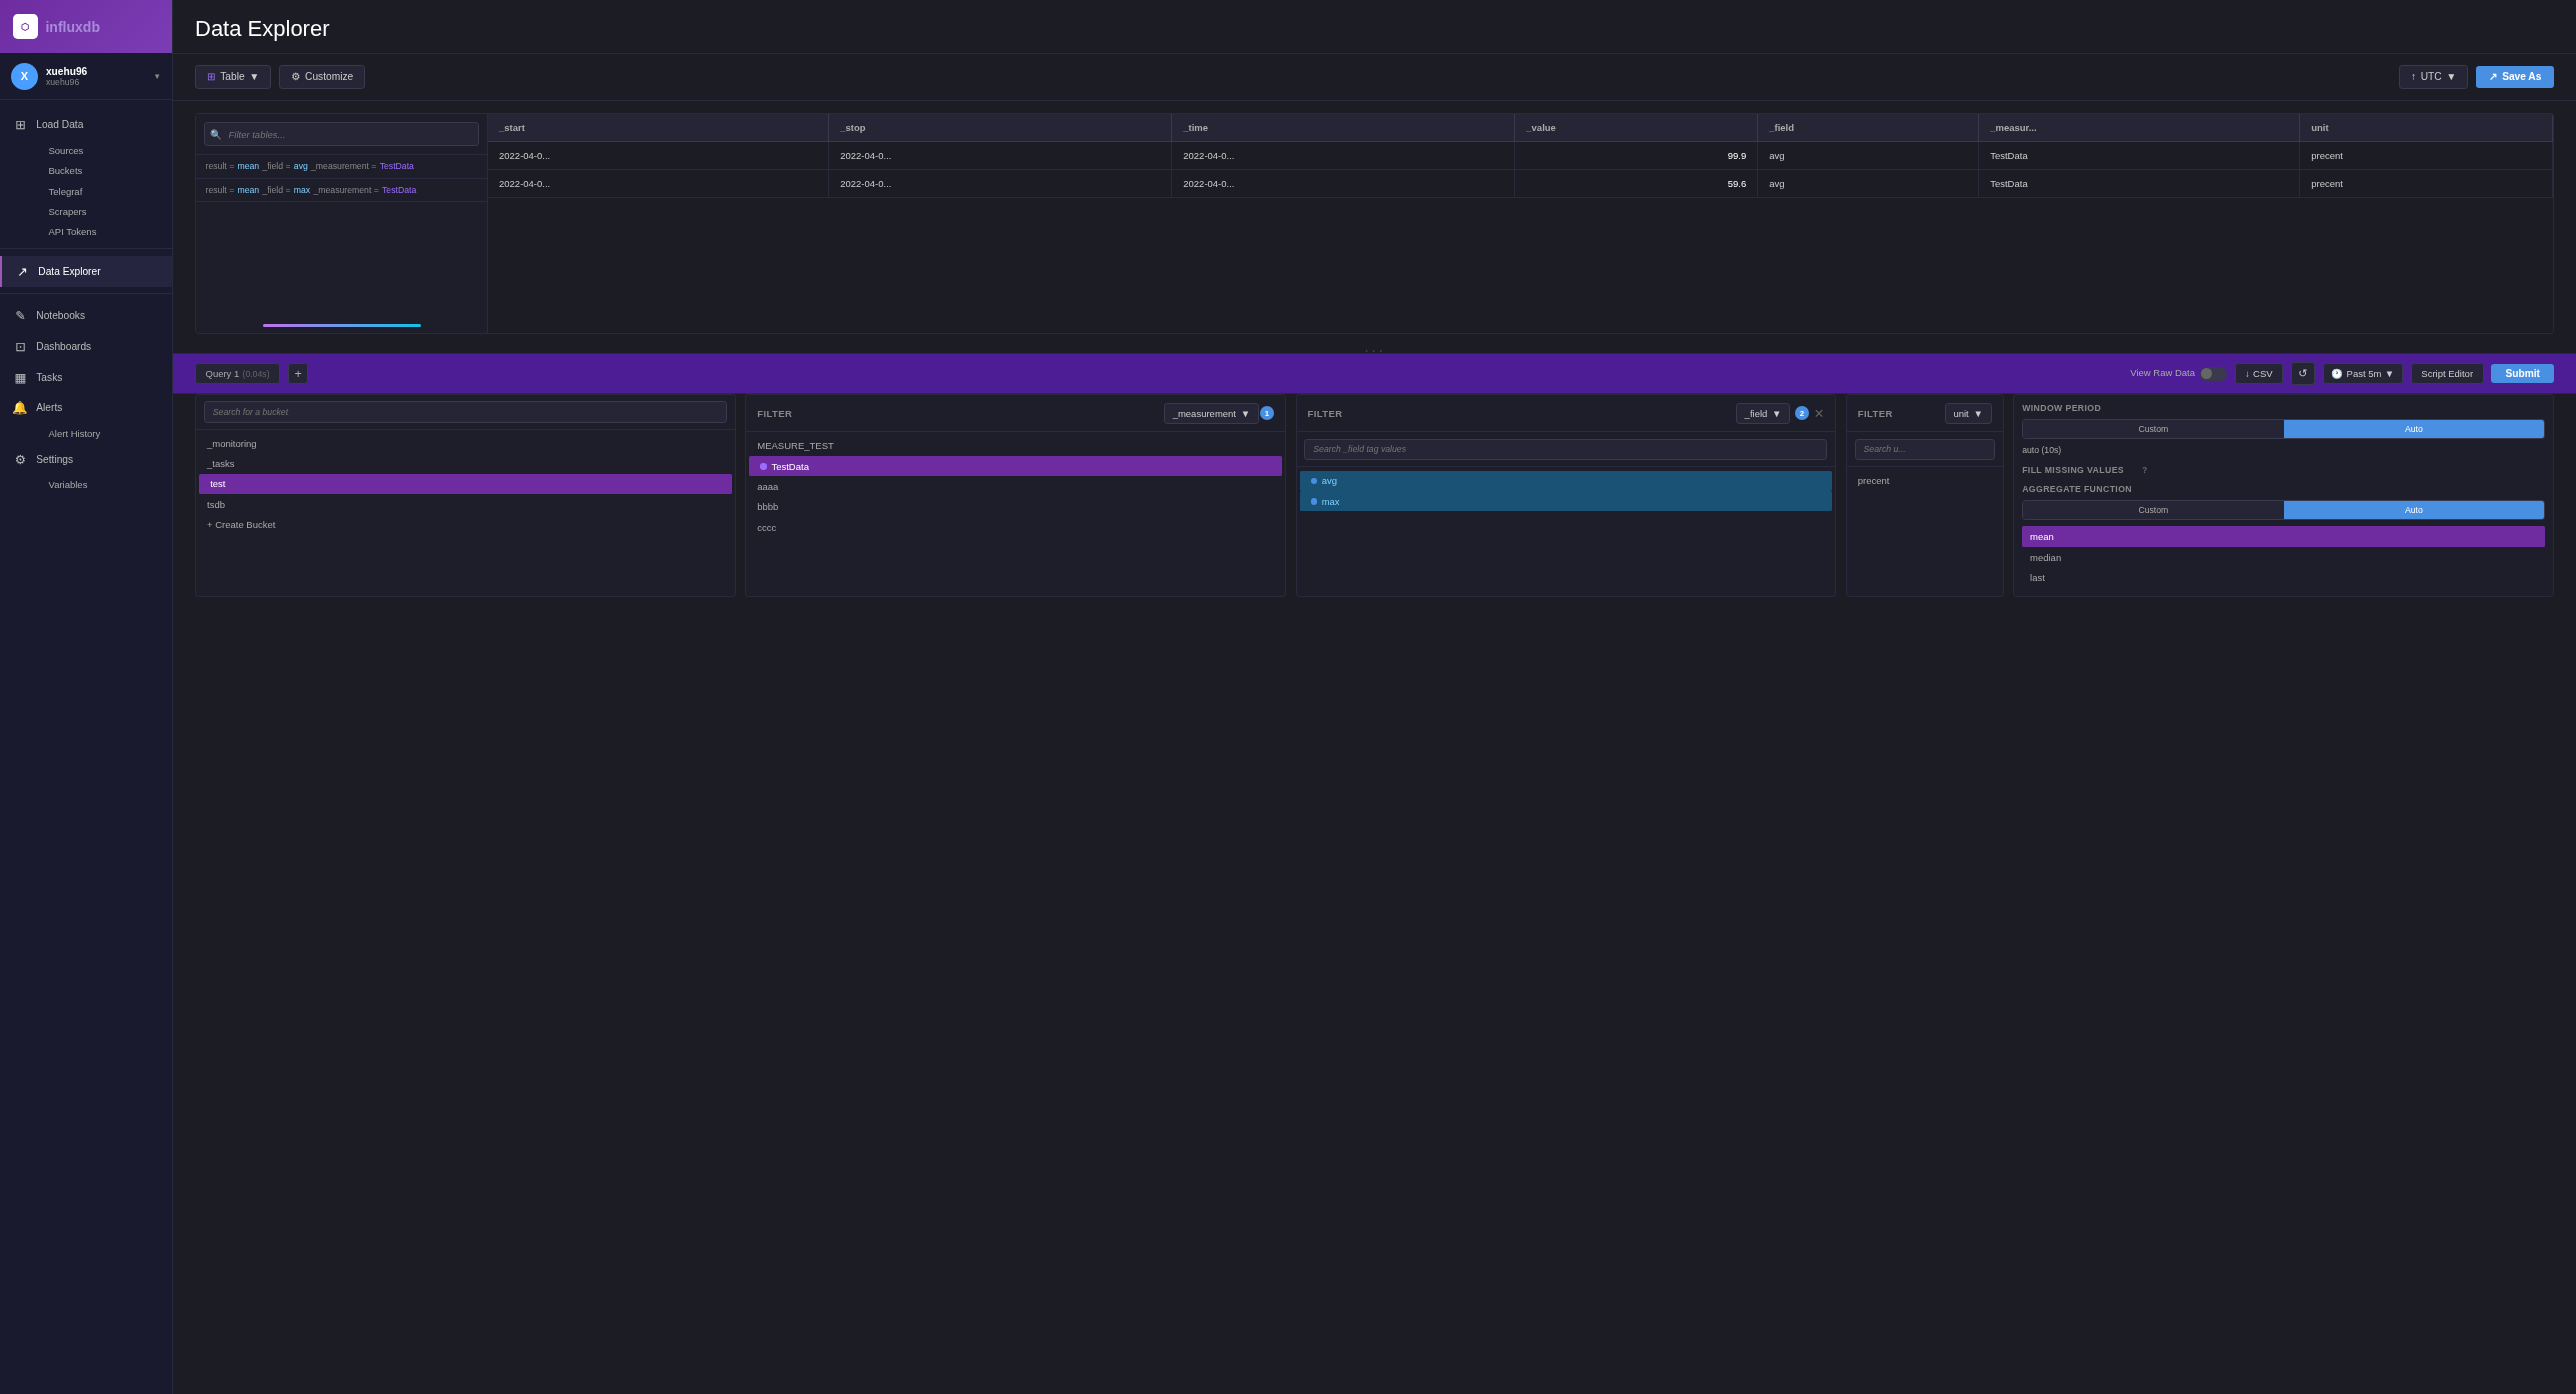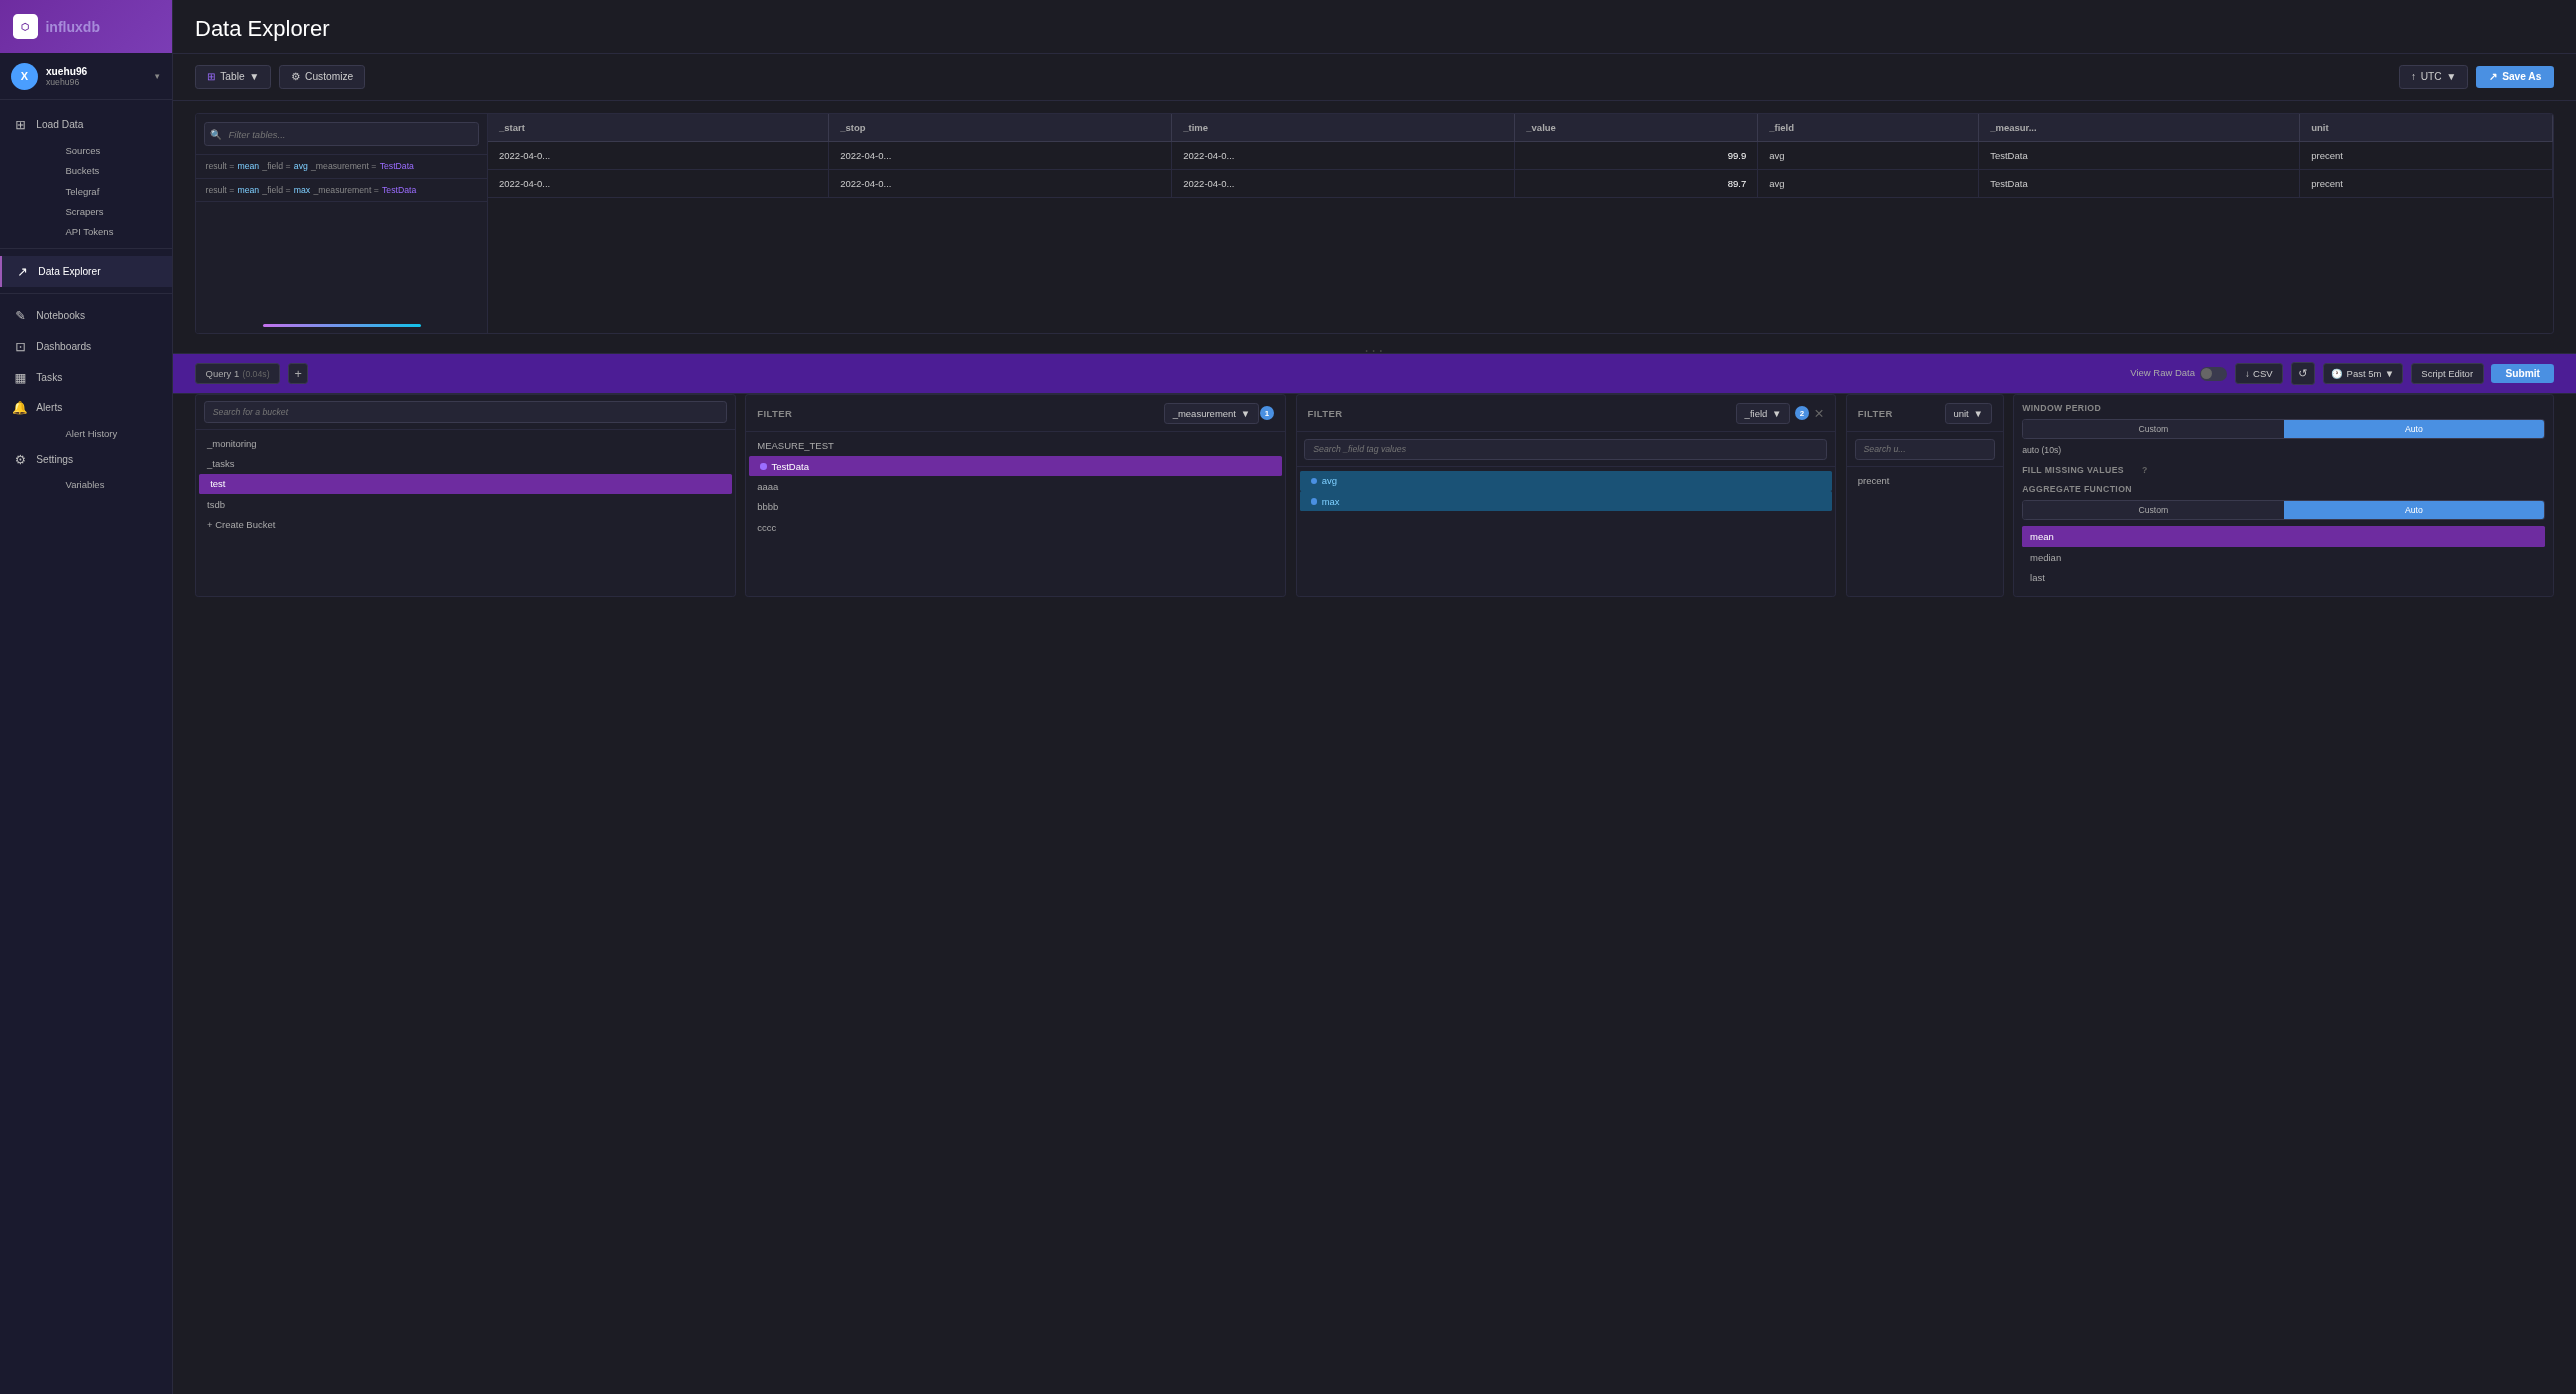--- a/index.html
+++ b/index.html
@@ -18,21 +18,21 @@
     .user-name { font-size: 10.2px; font-weight: 600; color: #fff; }
     .user-email { font-size: 8.7px; color: #888; }
     .chevron-down { color: #888; font-size: 7.9px; }
 
     .sidebar-nav { flex: 1; padding: 9.5px 0; overflow-y: auto; }
     .nav-item { display: flex; align-items: center; gap: 7.9px; padding: 7.9px 12.6px; cursor: pointer; color: #bbb; font-size: 10.2px; transition: background 0.15s; }
     .nav-item.active { color: #fff; background: #252540; }
     .nav-item .nav-icon { font-size: 12.6px; width: 15.8px; text-align: center; }
     .nav-item.active-indicator { border-left: 2.4px solid #9b59b6; }
 
-    .nav-sub { padding-left: 56px; }
+    .nav-sub { padding-left: 39px; }
     .nav-sub-item { padding: 4.7px 9.5px; font-size: 9.5px; color: #aaa; cursor: pointer; }
 
     .sidebar-section-divider { border-bottom: 0.8px solid #2a2a3e; margin: 6.3px 0; }
 
     
     .main { flex: 1; display: flex; flex-direction: column; overflow: hidden; background: #1c1c24; }
     .main-header { padding: 15.8px 22px 11px; border-bottom: 0.8px solid #2a2a3e; }
     .page-title { font-size: 22px; font-weight: 300; color: #fff; }
 
     
@@ -265,21 +265,21 @@
             <td>2022-04-0...</td>
             <td class="value-num">99.9</td>
             <td>avg</td>
             <td>TestData</td>
             <td>precent</td>
           </tr>
           <tr>
             <td>2022-04-0...</td>
             <td>2022-04-0...</td>
             <td>2022-04-0...</td>
-            <td class="value-num">89.7</td>
+            <td class="value-num">59.6</td>
             <td>avg</td>
             <td>TestData</td>
             <td>precent</td>
           </tr>
         </tbody>
       </table>
     </div>
   </div>
 
   <div class="resize-handle">

